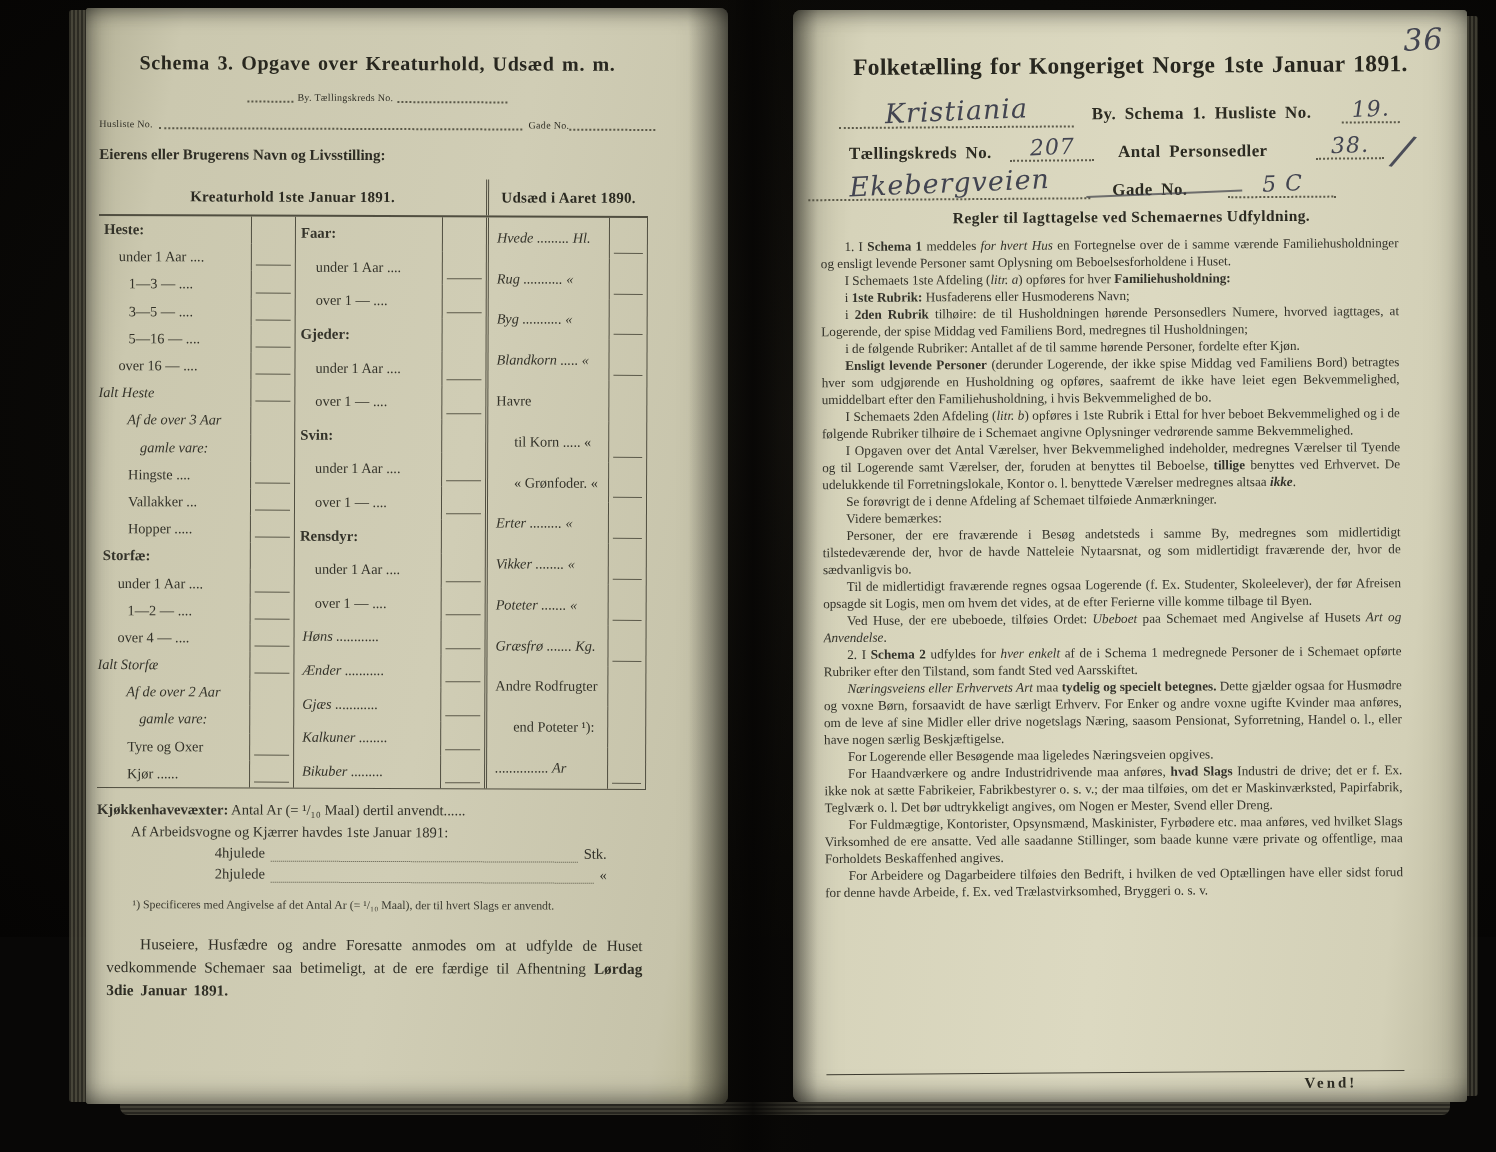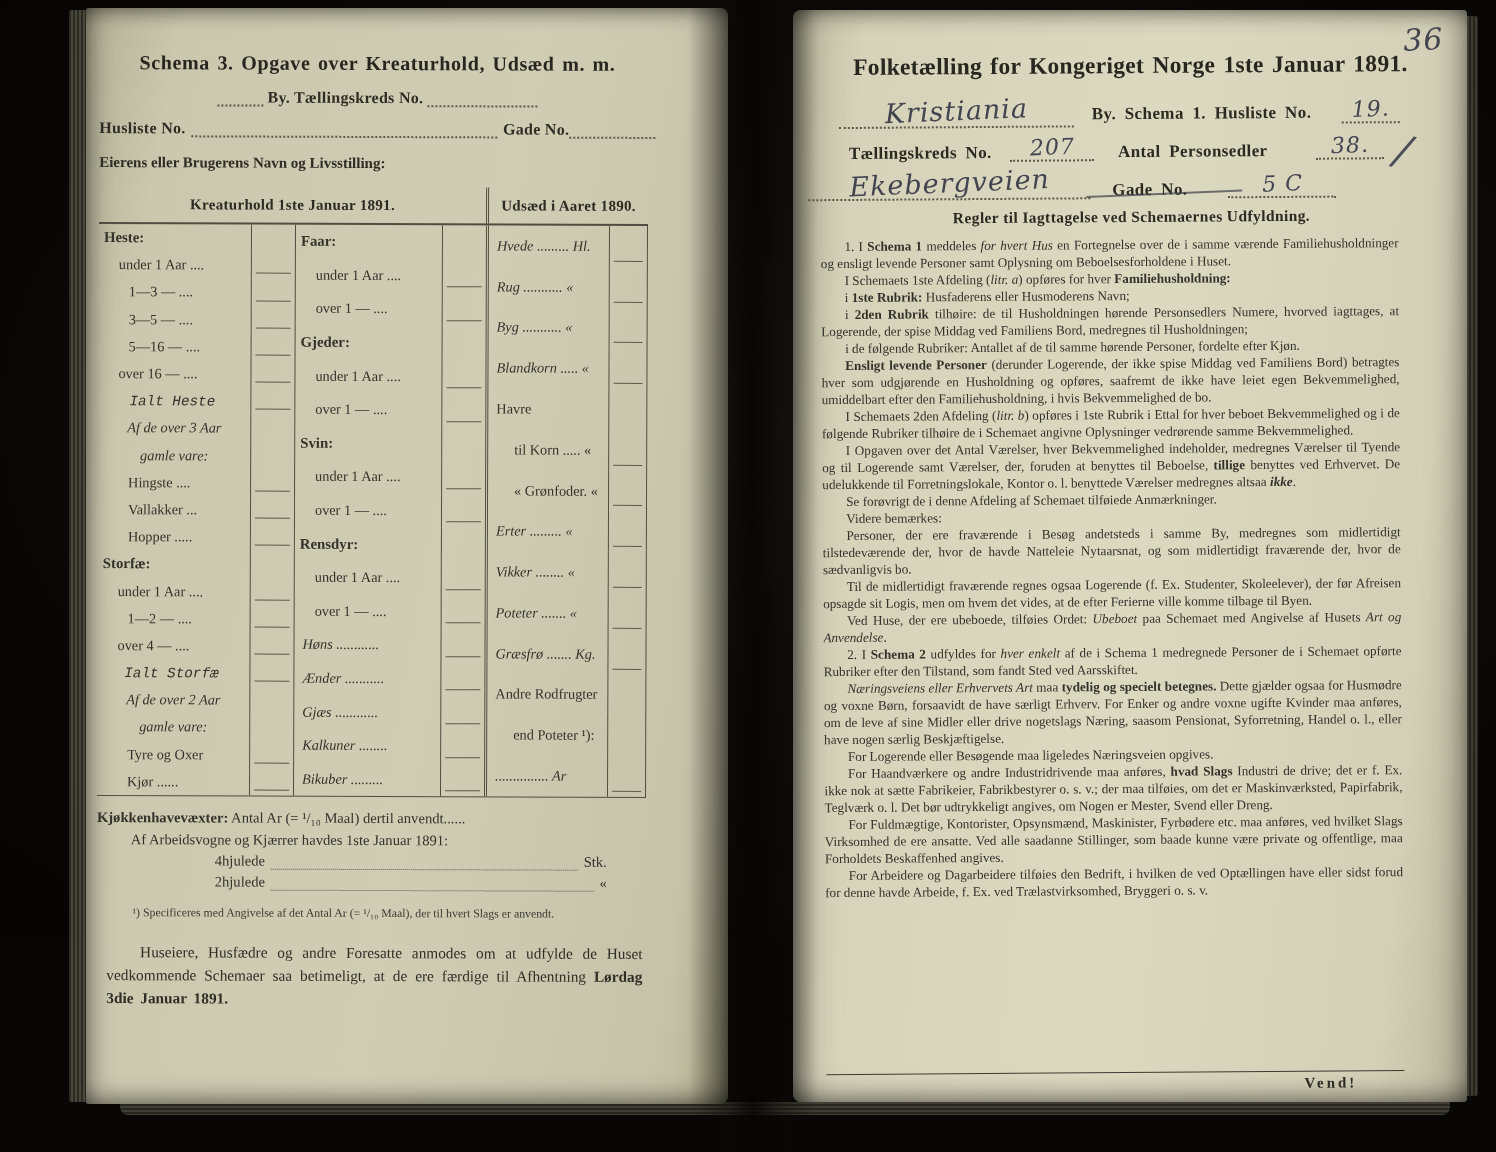--- a/index.html
+++ b/index.html
@@ -34,21 +34,21 @@
     box-shadow: inset 0 14px 22px -14px rgba(0,0,0,.5), inset 0 -18px 26px -16px rgba(0,0,0,.5),
                 inset 28px 0 42px -26px rgba(0,0,0,.55), inset -22px 0 36px -22px rgba(0,0,0,.5);}
   
   .b{font-weight:bold;} .i{font-style:italic;} .bi{font-weight:bold; font-style:italic;}
   .dots{display:inline-block; height:14px; border-bottom:2px dotted #5b5949;}
   .w46{width:46px;} .w86{width:86px;} .w110{width:110px;}
   .grow{flex:1 1 auto; margin:0 6px;}
   
   .lp-content{position:absolute; left:12px; top:0; width:556px; color:#33322a; transform:rotate(0.2deg);}
   .lp-title{margin-top:44px; text-align:center; font-weight:bold; font-size:20px; letter-spacing:.6px; word-spacing:2px; color:#28271f;}
-  .plabel{font-weight:bold; font-size:16px; letter-spacing:.3px; color:#2e2d24;}
+  .plabel{font-weight:normal; font-size:10px; letter-spacing:.3px; color:#2e2d24;}
   .lp-byline{margin-top:14px; display:flex; align-items:flex-end; justify-content:center; gap:4px;}
   .lp-husline{margin-top:13px; display:flex; align-items:flex-end;}
   .lp-owner{margin-top:17px; font-size:15px; font-weight:bold; color:#2e2d24;}
   .ktable{margin-top:15px; width:549px; color:#34332a;}
   .thead{display:flex; border-bottom:2px solid #504e40; height:38px; align-items:stretch;}
   .th{display:flex; align-items:center; justify-content:center; font-weight:bold; font-size:15px; letter-spacing:.3px; color:#2c2b22;}
   .thk{width:387px;}
   .thu{flex:1; border-left:3px double #504e40;}
   .tbody{display:flex; height:572px; border-bottom:1.5px solid #504e40;}
   .tcol{display:flex; flex-direction:column;}
@@ -56,21 +56,21 @@
   .c2{width:191px; border-left:1px solid #504e40;}
   .c3{width:162px; border-left:3px double #504e40; border-right:1px solid #504e40;}
   .trow{flex:1 1 0; display:flex; align-items:center; min-height:0;}
   .lbl{flex:1; font-size:14.3px; white-space:nowrap; overflow:hidden; padding-left:6px;}
   .cell{width:44px; align-self:stretch; border-left:1px solid #504e40; position:relative;}
   .c3 .cell{width:38px;}
   .cell.fill::after{content:""; position:absolute; left:4px; right:4px; bottom:5px; border-bottom:1.5px solid #5b594a;}
   .trow.group .lbl{font-weight:bold; padding-left:5px; font-size:14.8px;}
   .trow.item .lbl{padding-left:20px;}
   .trow.item-c .lbl{padding-left:30px;}
-  .trow.total .lbl{font-style:italic; text-align:center; padding:0 4px 0 0;font-family:Liberation Mono, monospace;}
+  .trow.total .lbl{font-style:italic; text-align:left; padding:0 4px 0 0;}
   .trow.note .lbl{font-style:italic; text-align:center; padding:0;}
   .trow.gitem .lbl{padding-left:8px;font-style:italic;}
   .trow.plain .lbl{padding-left:8px;}
   .c3 .trow.item .lbl{padding-left:26px;}
   .lp-kitchen{margin-top:13px; font-size:14.6px;}
   .lp-wagons{margin-top:5px; padding-left:34px; font-size:14.6px;}
   .lp-wheel{margin-top:4px; margin-left:118px; width:392px; display:flex; align-items:flex-end; font-size:14.6px;}
   .lp-wheel .dots{height:12px; border-bottom-width:1.5px;}
   .lp-footnote{margin-top:15px; margin-left:36px; width:474px; font-size:11.8px; line-height:1.35; color:#3a392f;}
   .lp-closing{margin-top:20px; margin-left:10px; width:536px; font-size:15.3px; line-height:1.5; text-align:justify; text-indent:2.2em; word-spacing:3px; color:#2f2e25;}

